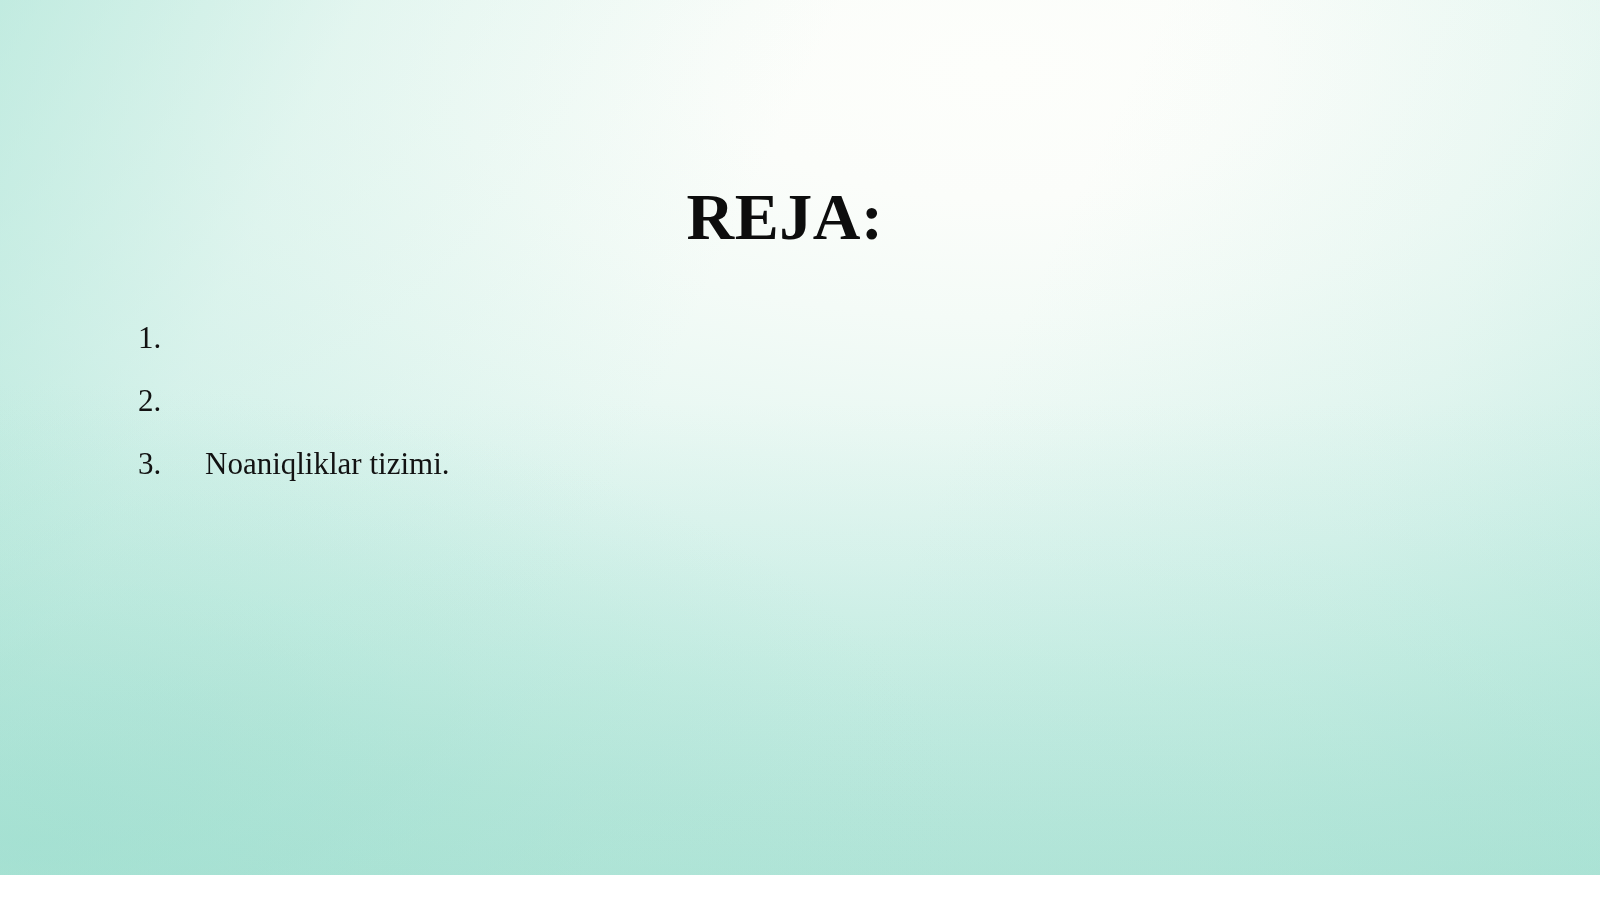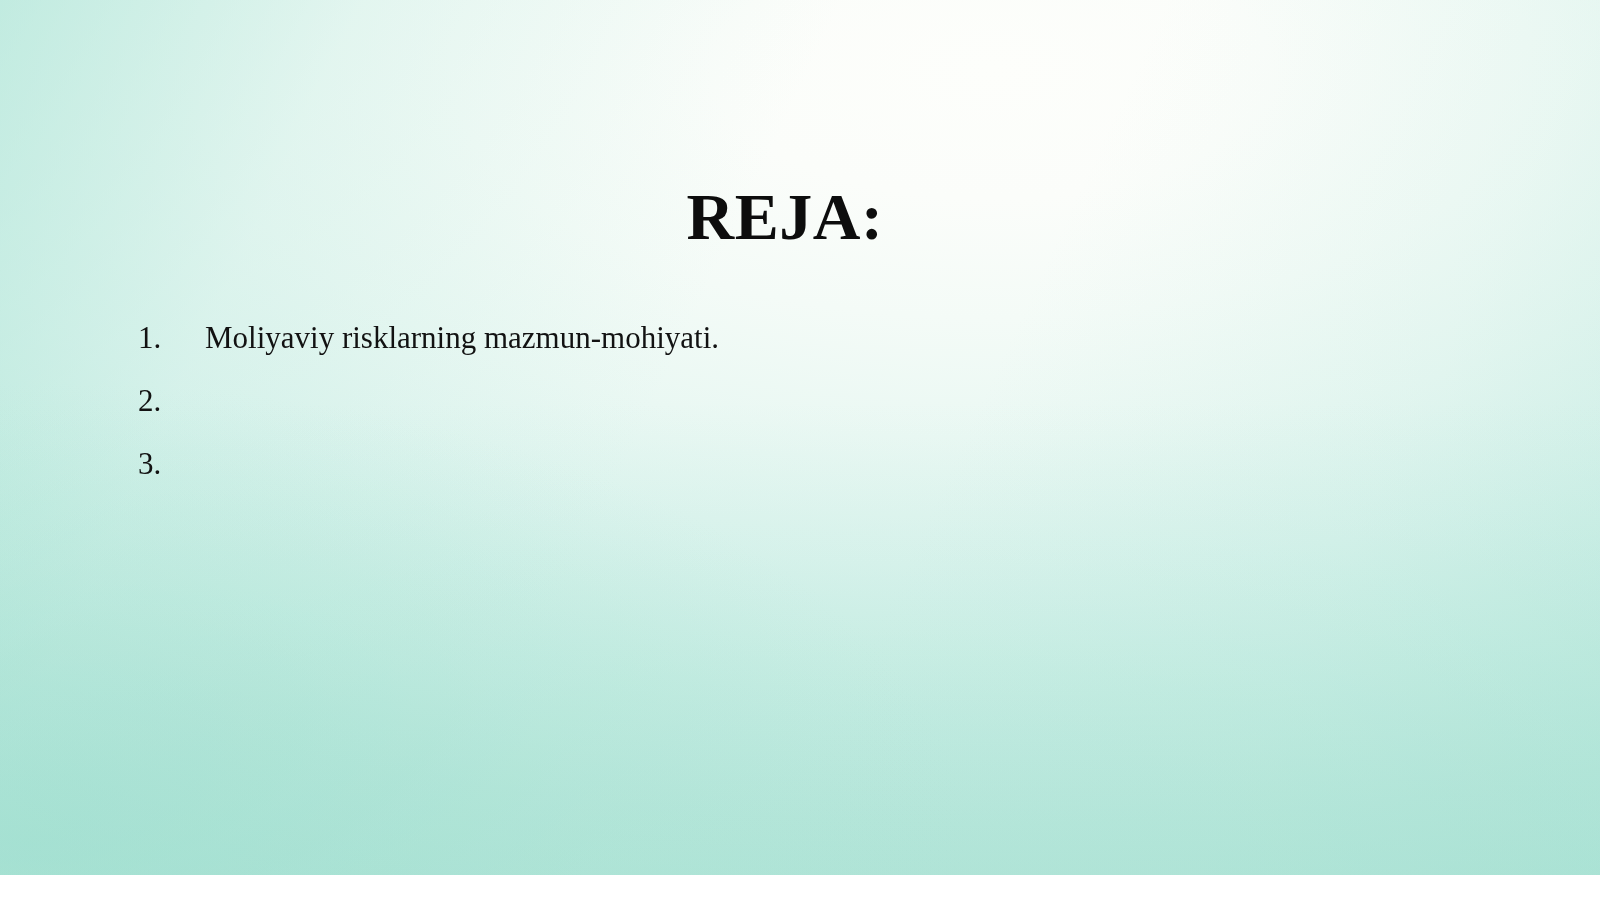--- a/index.html
+++ b/index.html
@@ -127,27 +127,27 @@
   <div id="bg-corner"></div>
 
   <div id="content">
 
     <h1 id="page-title">REJA:</h1>
 
     <ol id="agenda-list">
 
       <li class="agenda-item">
         <span class="item-number">1.</span>
-        <span class="item-text">Moliyaviy risklarning mazmun-mohiyati.</span>
       </li>
 
       <li class="agenda-item">
         <span class="item-number">2.</span>
       </li>
 
       <li class="agenda-item">
         <span class="item-number">3.</span>
+        <span class="item-text">Noaniqliklar tizimi.</span>
       </li>
 
     </ol>
 
   </div>
 </div>
 
 </body></html>

